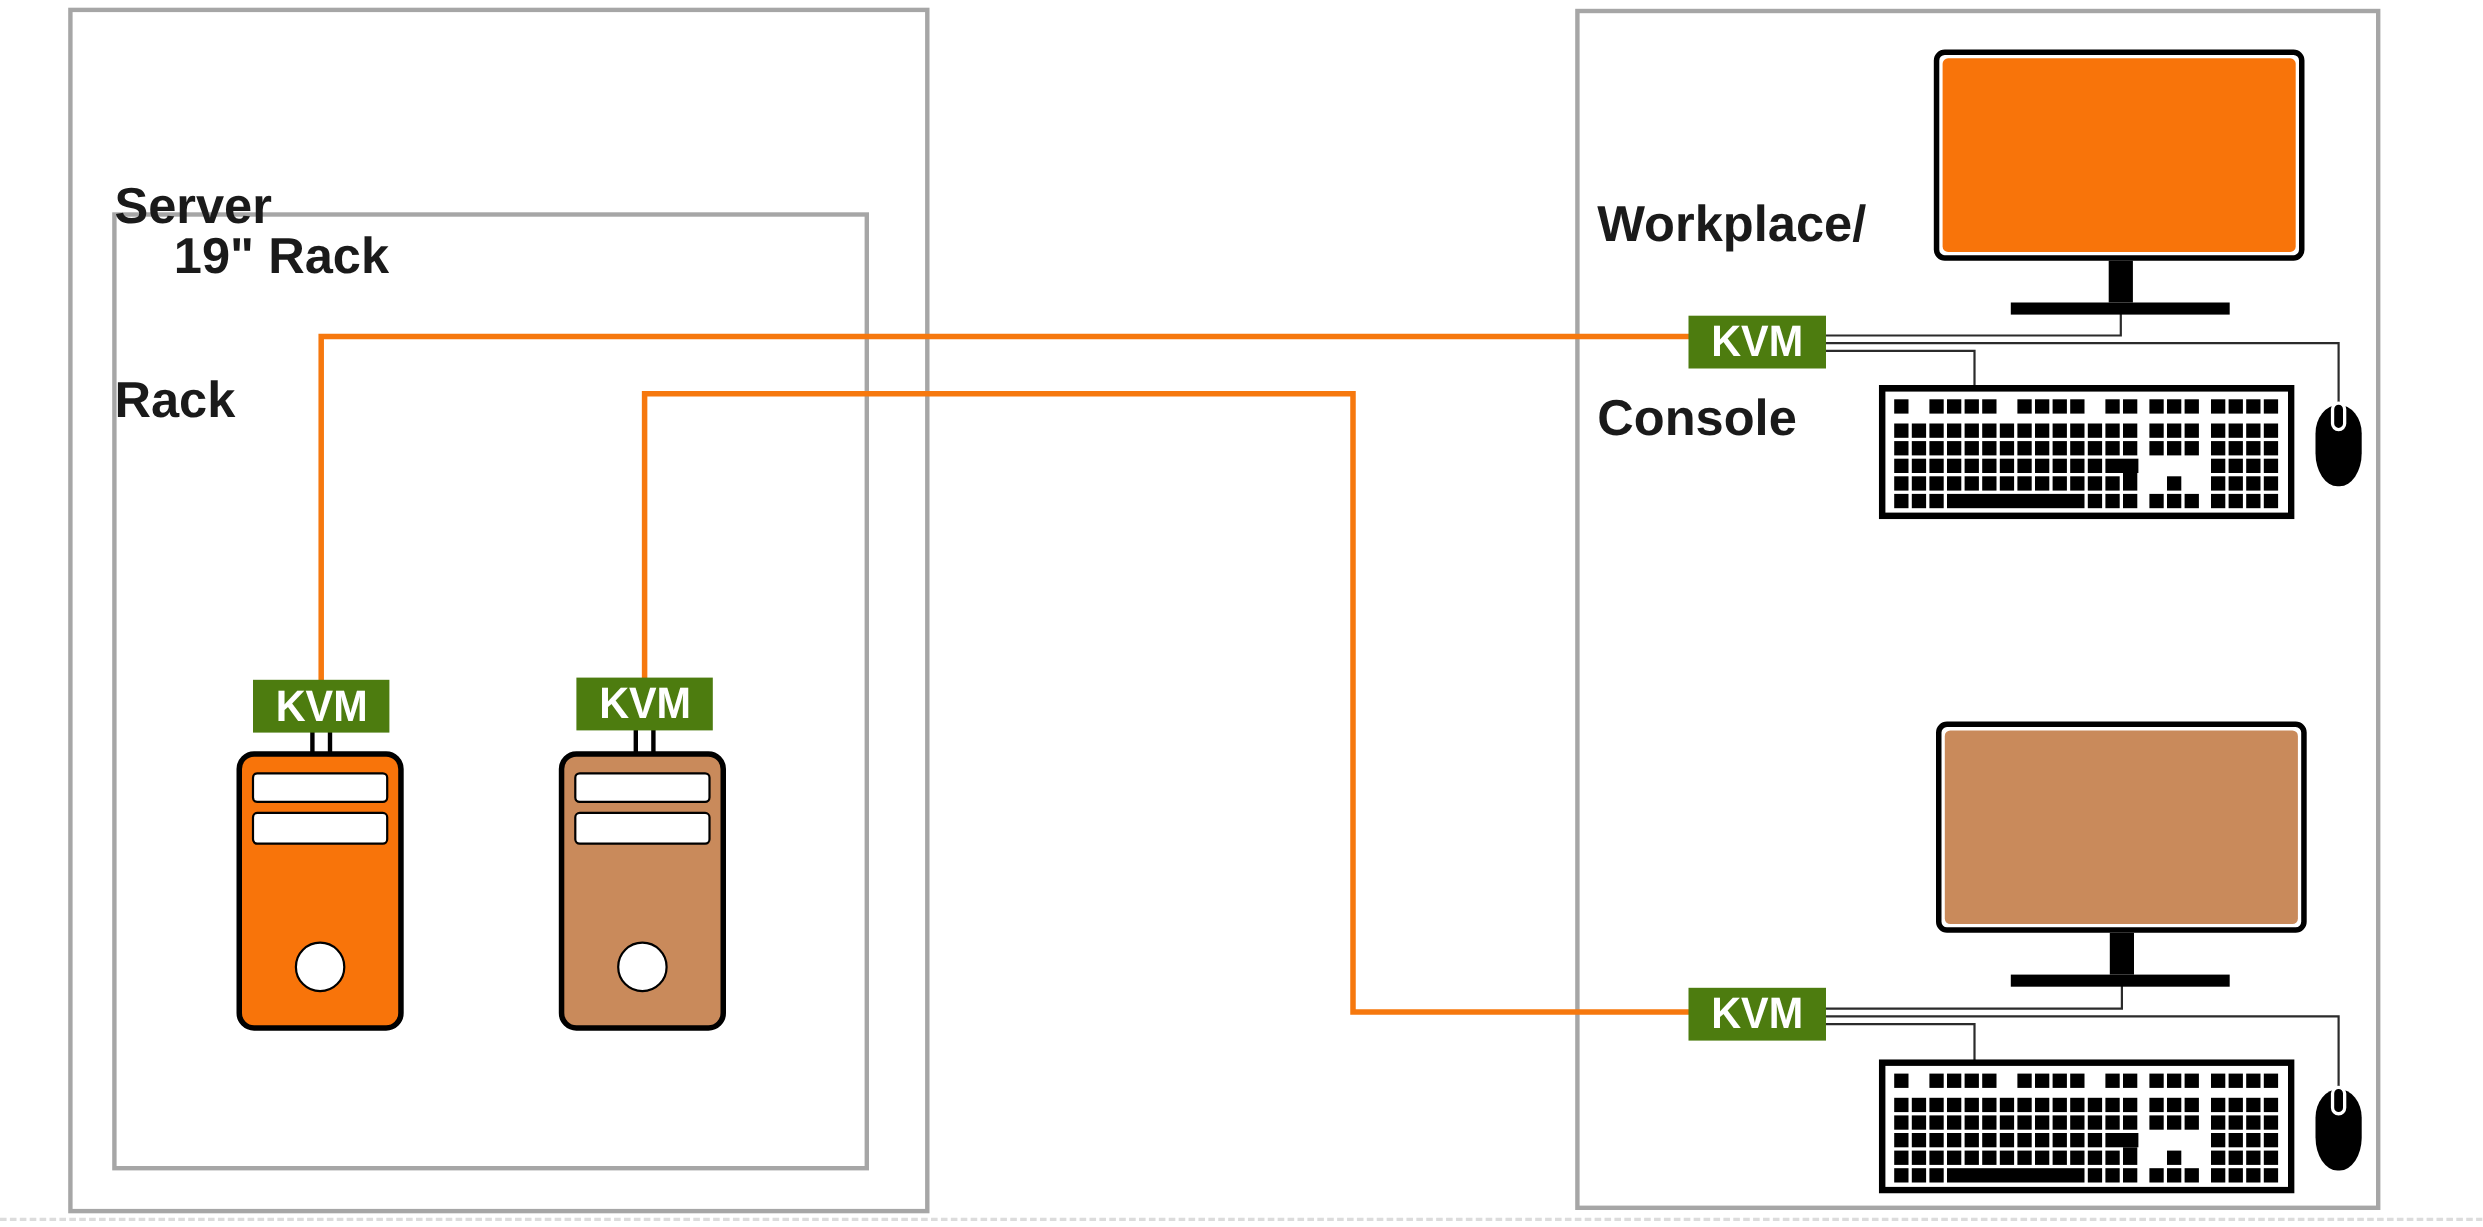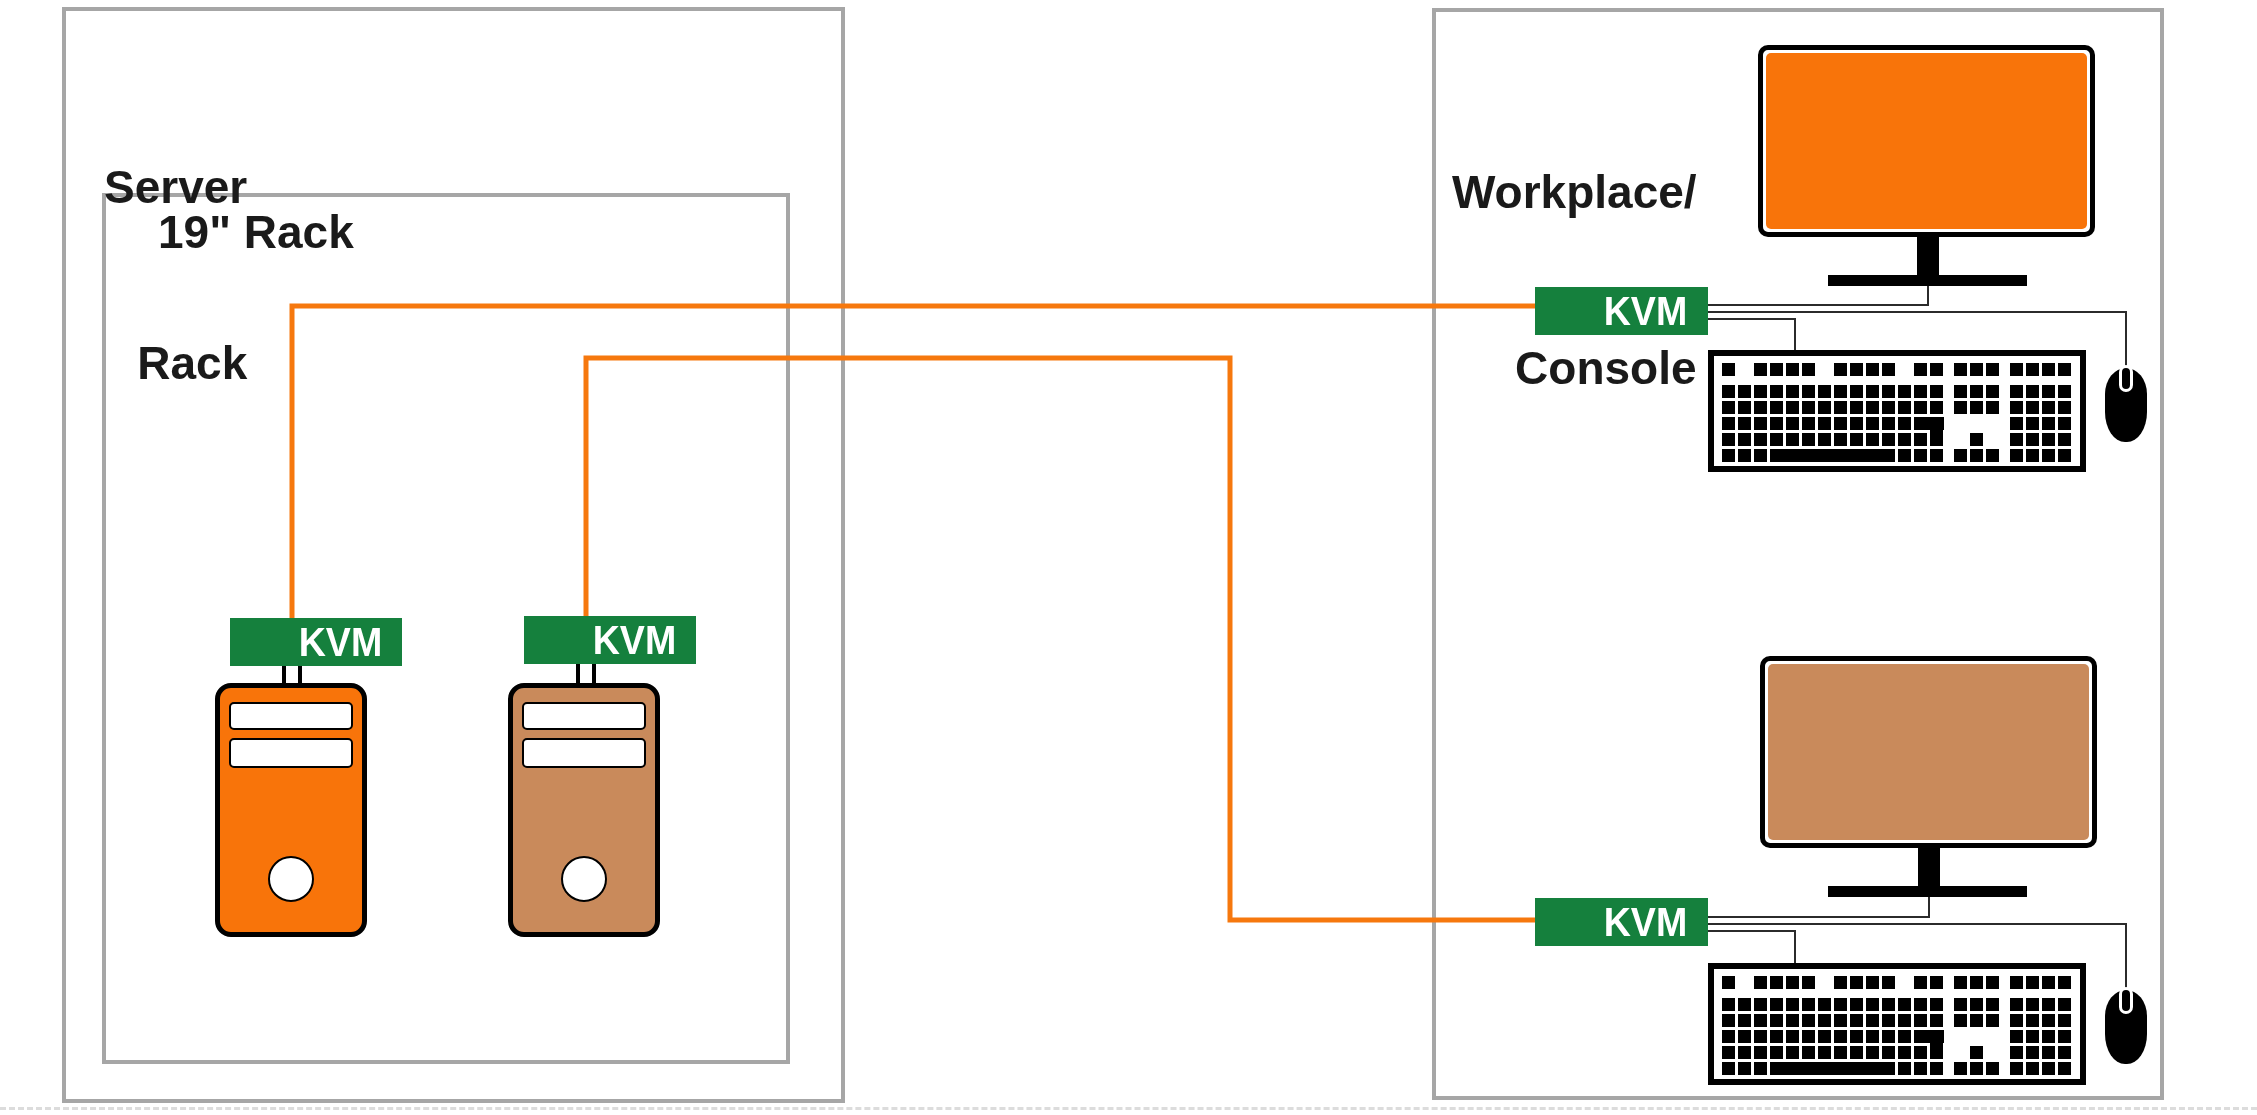--- a/index.html
+++ b/index.html
@@ -1,28 +1,28 @@
 <!DOCTYPE html>
 <html><head>
 <meta charset="utf-8">
 <style>
   html,body{margin:0;padding:0;background:#fff;}
   .stage{position:relative;width:2257px;height:1115px;background:#fff;overflow:hidden;
-         font-family:"Liberation Sans","DejaVu Sans",sans-serif;color:#1a1a1a;text-align:right;}
+         font-family:"Liberation Sans","DejaVu Sans",sans-serif;color:#1a1a1a;}
 
   
   .zone{position:absolute;border:4px solid #a6a6a6;background:transparent;box-sizing:border-box;}
   .zone-title{position:absolute;font-size:46px;font-weight:700;line-height:1.28;white-space:pre;}
 
   
   svg.cables{position:absolute;left:0;top:0;z-index:5;}
 
   
-  .kvm{position:absolute;background:#15803d;color:#fff;display:flex;align-items:center;justify-content:center;
-       z-index:10;font-weight:700;font-size:40px;padding-left:48px;}
+  .kvm{position:absolute;background:#4d7c0f;color:#fff;display:flex;align-items:center;justify-content:center;
+       z-index:10;font-weight:700;font-size:40px;}
   .kvm span{transform:scaleX(.94);letter-spacing:0;}
 
   
   .server{position:absolute;width:152px;height:254px;border:5px solid #000;border-radius:16px;
           box-sizing:border-box;z-index:8;}
   .server .slot{position:absolute;left:9px;width:124px;background:#fff;border:2px solid #000;
                 border-radius:5px;box-sizing:border-box;}
   .server .slot.s1{top:14px;height:28px;}
   .server .slot.s2{top:50px;height:30px;}
   .server .power{position:absolute;left:50%;bottom:30px;transform:translateX(-50%);
@@ -54,21 +54,21 @@
 
   <div class="zone" style="left:62px;top:7px;width:783px;height:1096px;"></div>
   <div class="zone" style="left:102px;top:193px;width:688px;height:871px;"></div>
   <div class="zone" style="left:1432px;top:8px;width:732px;height:1092px;"></div>
 
   <div class="zone-title" style="left:104px;top:40px;">
     <div>Server</div>
     <div>Rack</div>
   </div>
   <div class="zone-title" style="left:158px;top:203px;"><span>19" Rack</span></div>
-  <div class="zone-title" style="left:1452px;top:45px;">
+  <div class="zone-title" style="left:1452px;top:56px;">
     <div>Workplace/</div>
     <div>Console</div>
   </div>
 
   <svg class="cables" width="2257" height="1115" viewBox="0 0 2257 1115">
 
     <polyline points="292,620 292,306 1537,306" fill="none" stroke-width="5" stroke="#F6780E"></polyline>
     <polyline points="586,618 586,358 1230,358 1230,920 1537,920" fill="none" stroke-width="5" stroke="#F6780E"></polyline>
 
     <g stroke-width="4" stroke="#000000">

